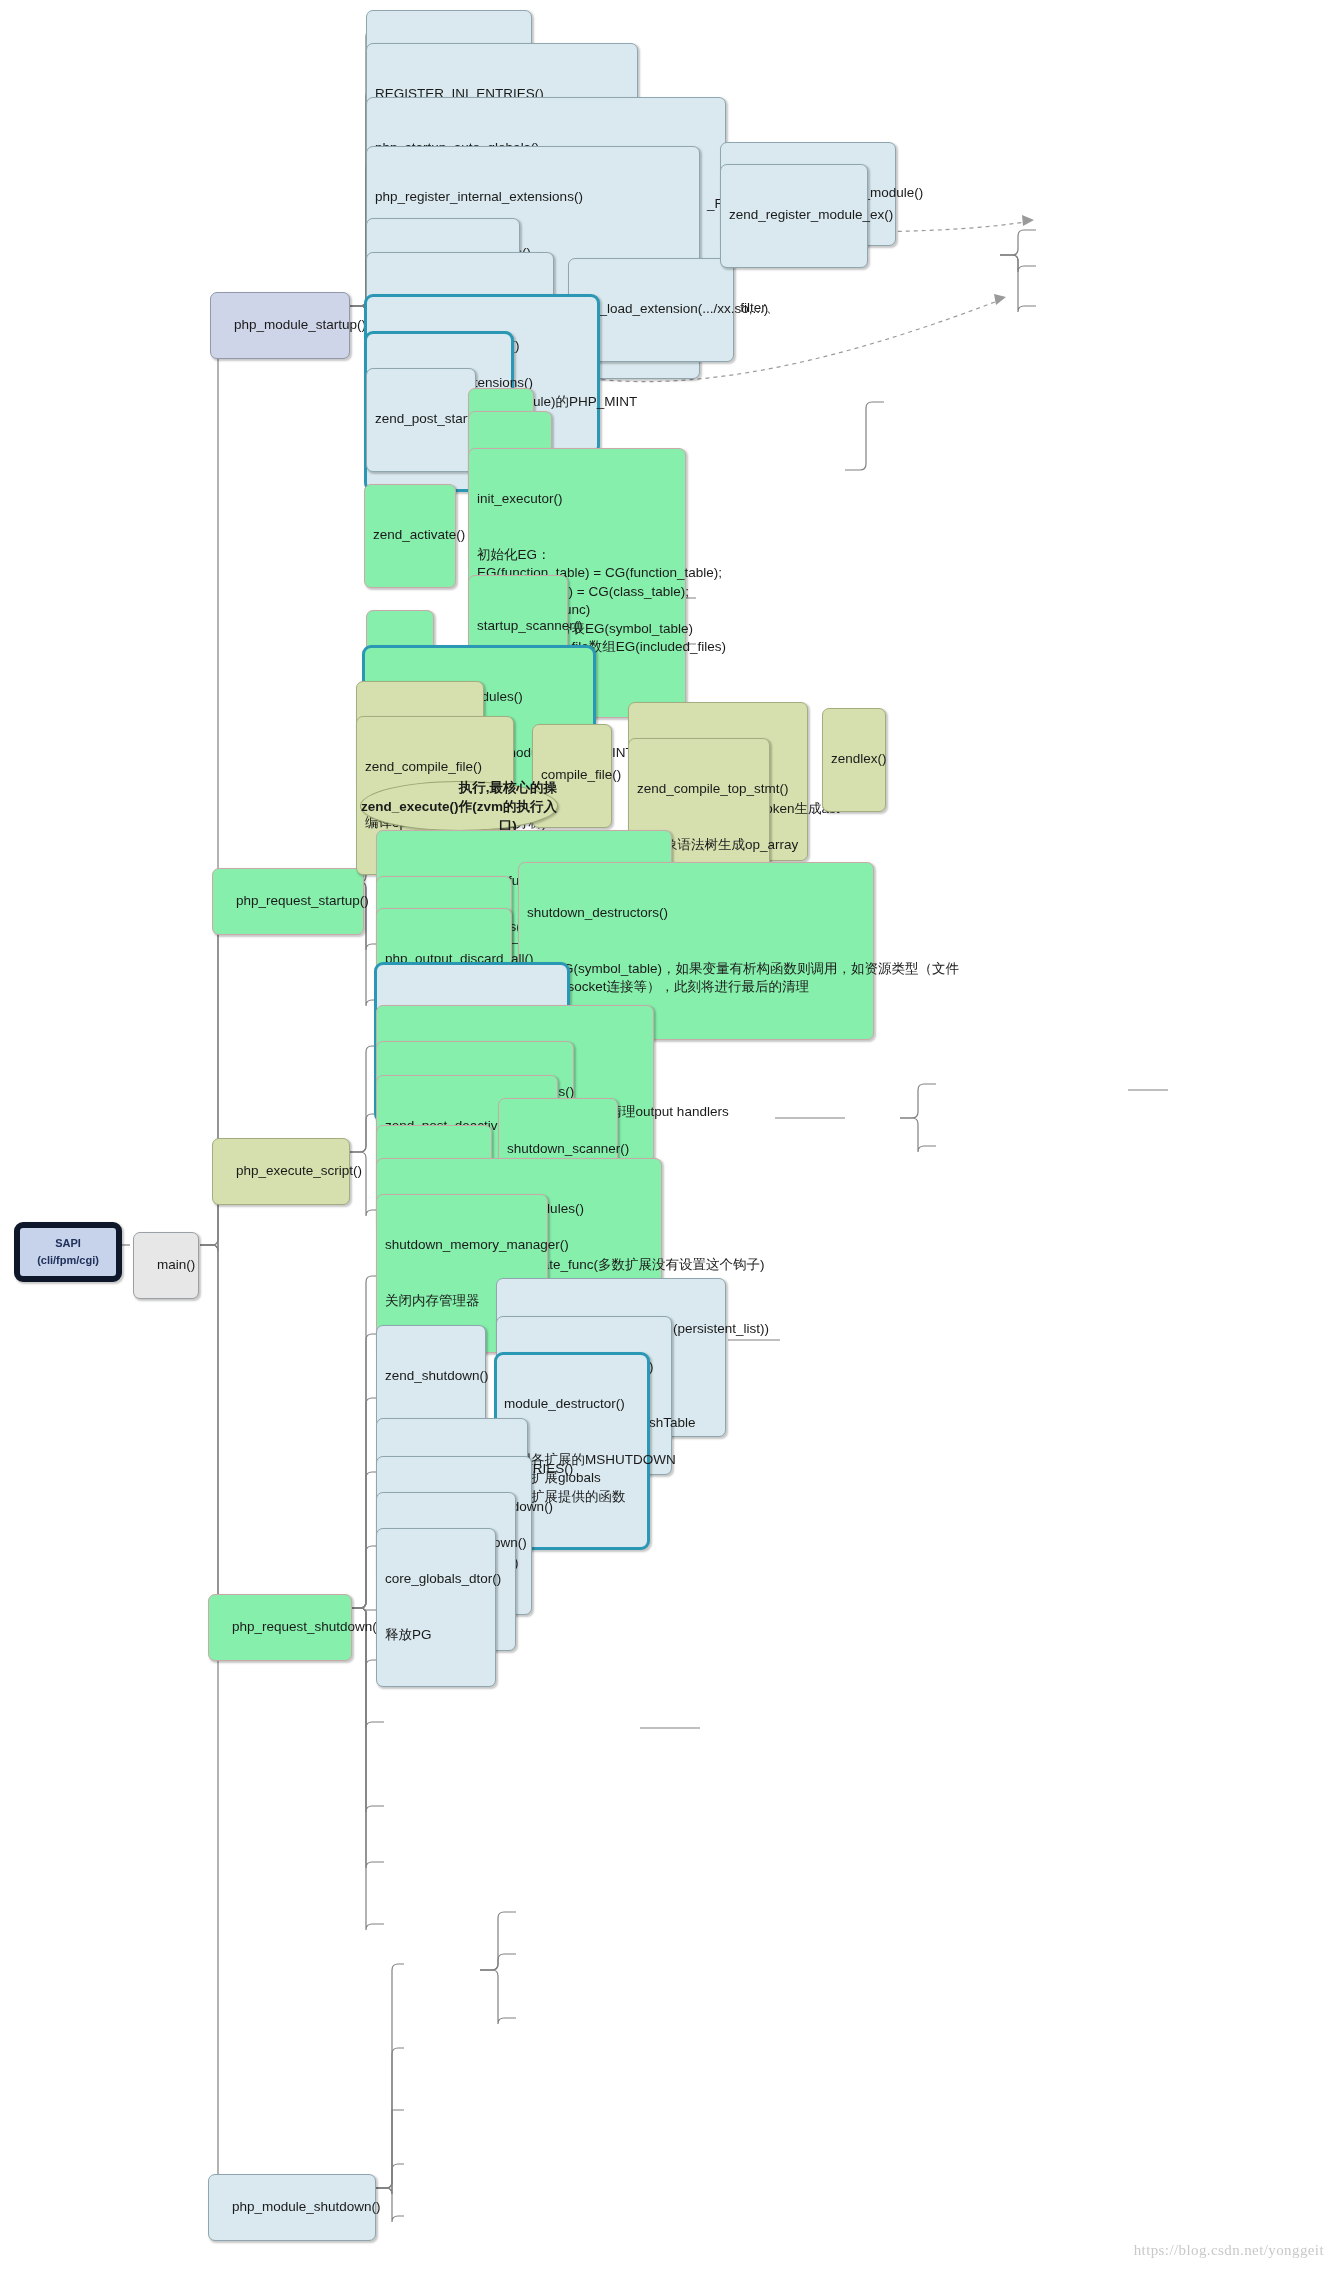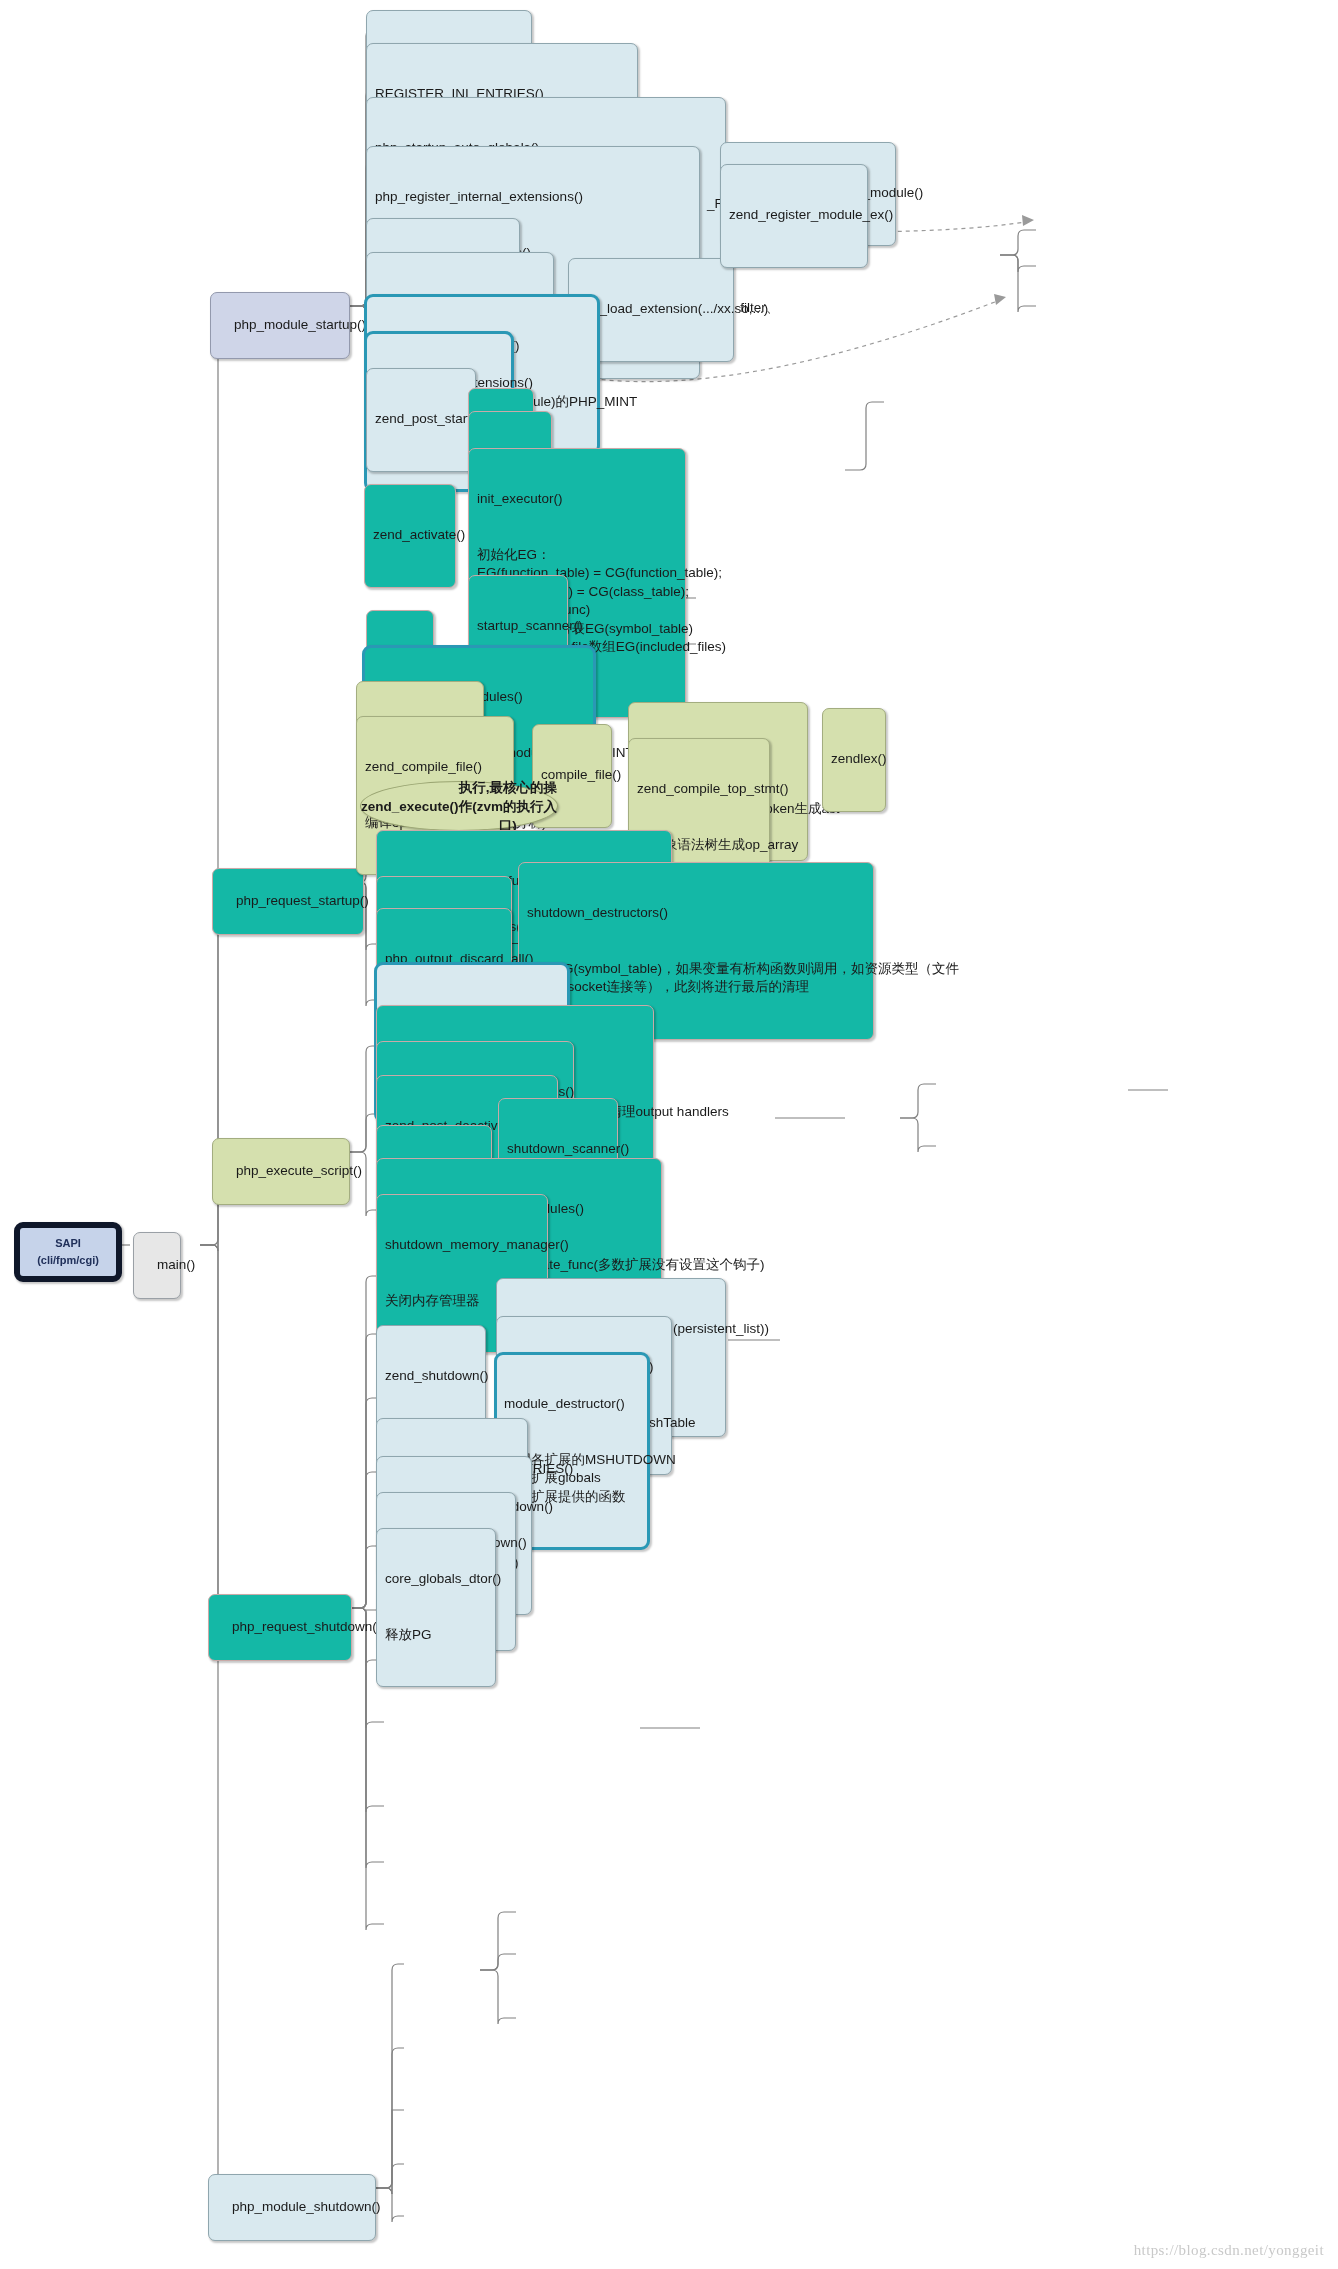--- a/index.html
+++ b/index.html
@@ -12,21 +12,21 @@
   svg.links{position:absolute;left:0;top:0;width:1338px;height:2269px;pointer-events:none;}
   .node{
     position:absolute;box-sizing:border-box;
     border:1px solid #9aa0a6;border-radius:7px;
     padding:4px 8px 5px 8px;
     font-size:13.5px;line-height:18.5px;color:#1a1a1a;
     white-space:pre;
     box-shadow:1.5px 1.5px 2px rgba(0,0,0,0.22);
   }
   .blue{background:#d9e9ef;border-color:#8fa6ae;}
-  .pink{background:#14b8a6;border-color:#c9aaa8;}
+  .pink{background:#86efac;border-color:#c9aaa8;}
   .green{background:#d5e0ae;border-color:#a3ad80;}
   .grey{background:#cfd5e8;border-color:#9399ad;}
   .plain{background:#e7e7e7;border-color:#9aa0a6;}
   .hl{border:3px solid #2a98b5;border-radius:9px;padding:3px 7px 4px 7px;}
   .sapi{
     position:absolute;background:#c6d3ea;border:6px solid #0f172a;border-radius:9px;
     text-align:center;font-size:11px;line-height:17px;font-weight:bold;color:#20305a;
     box-shadow:1.5px 1.5px 2px rgba(0,0,0,0.22);
     display:flex;flex-direction:column;justify-content:center;align-items:center;
   }
@@ -127,21 +127,21 @@
       <polygon points="1034,220 1022,215 1023,226"></polygon>
       <polygon points="1006,297 994,294 996,305"></polygon>
     </g>
   </svg>
 
   <div class="sapi" style="left:14px;top:1222px;width:96px;height:48px;">
     <span class="ttl">SAPI</span>
     <span class="sub">(cli/fpm/cgi)</span>
   </div>
 
-  <div class="node plain" style="left:133px;top:1232px;width:48px;text-align:center;">
+  <div class="node plain" style="left:133px;top:1232px;width:66px;text-align:center;">
     <span>main()</span>
   </div>
 
   <div class="node grey" style="left:210px;top:292px;width:140px;text-align:center;">
     <span>php_module_startup()</span>
   </div>
   <div class="node pink" style="left:212px;top:868px;width:152px;text-align:center;">
     <span>php_request_startup()</span>
   </div>
   <div class="node green" style="left:212px;top:1138px;width:138px;text-align:center;">

